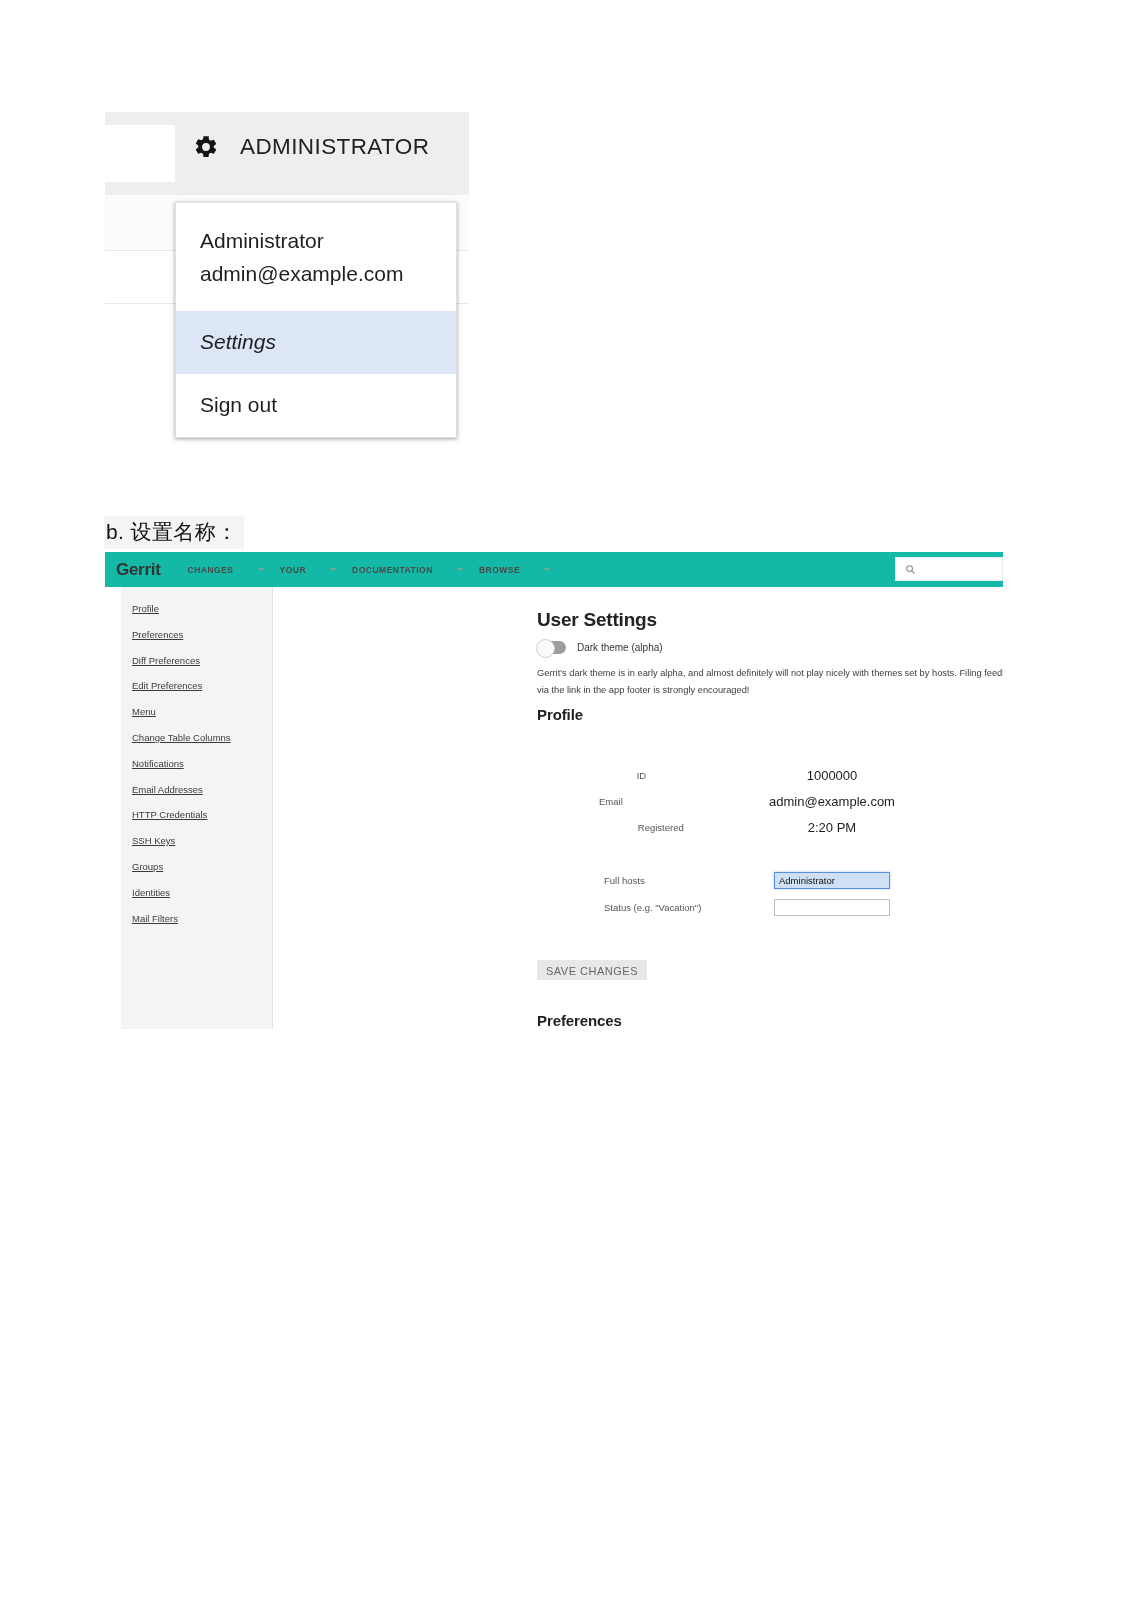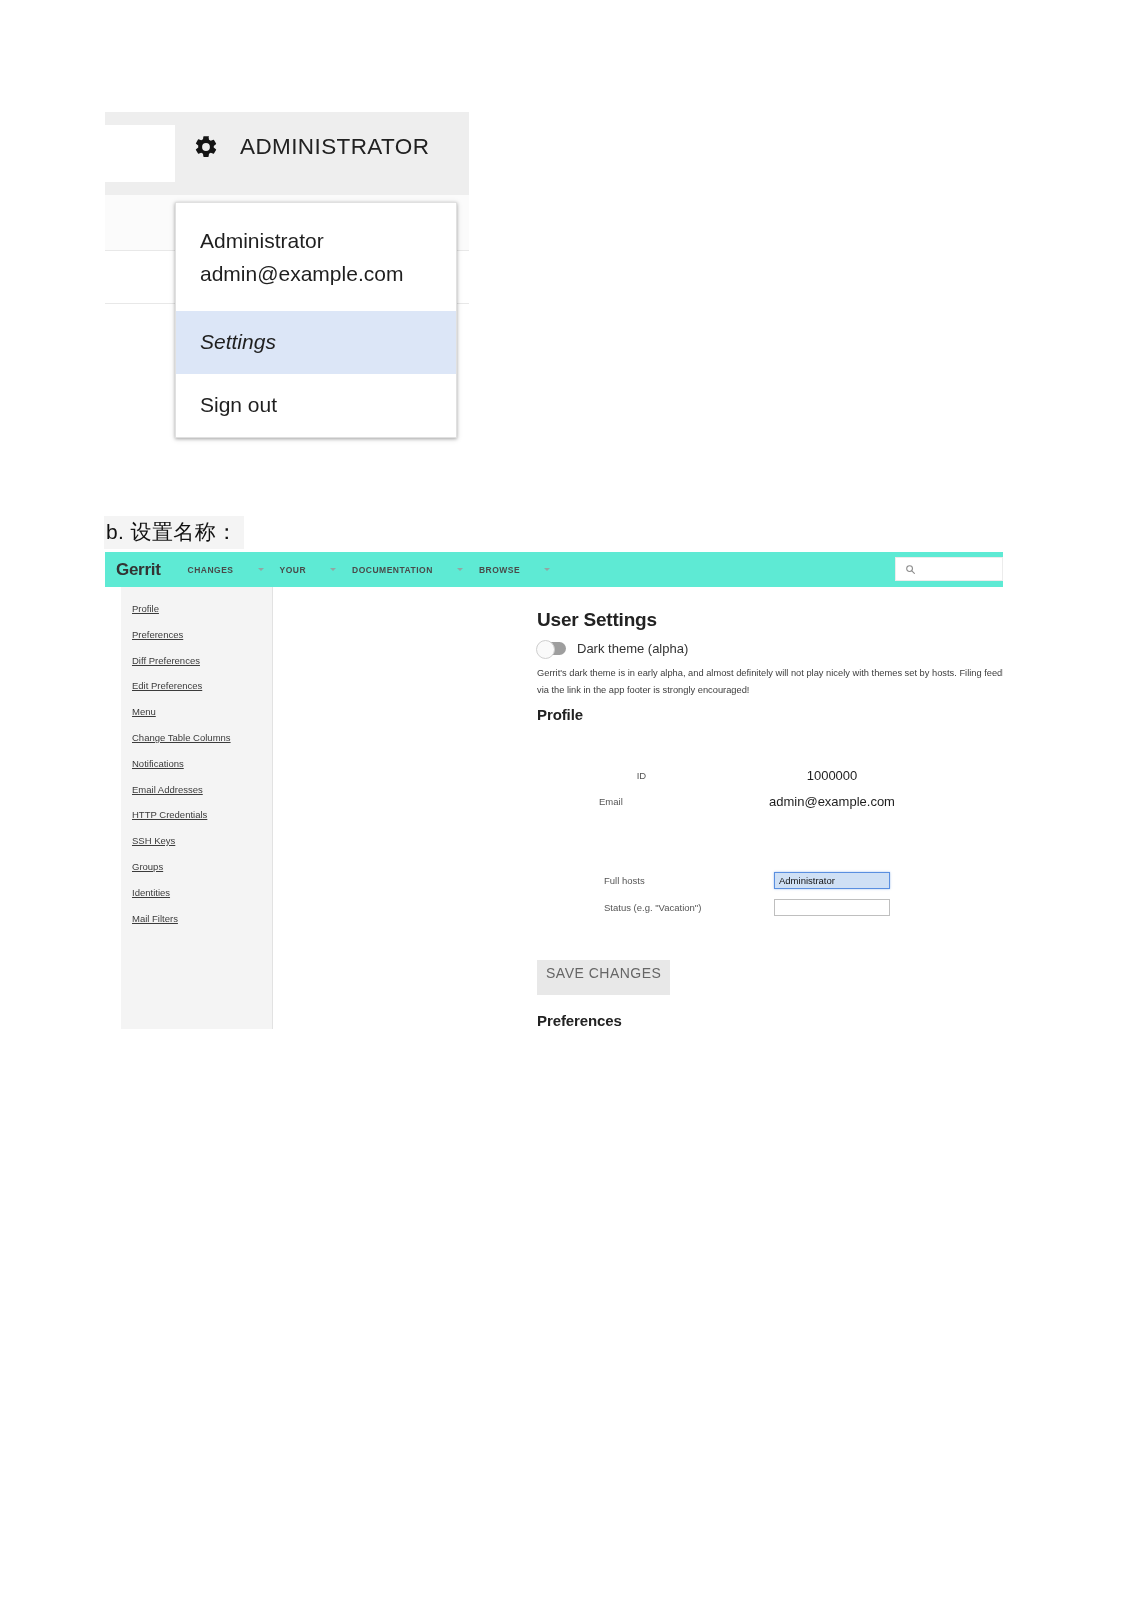--- a/index.html
+++ b/index.html
@@ -125,21 +125,21 @@
     height: 477px;
     background: #ffffff;
     overflow: hidden;
     font-family: "Liberation Sans", sans-serif;
   }
 
   .gb-header {
     position: absolute;
     left: 0; top: 0;
     width: 898px; height: 35px;
-    background: #5eead4;
+    background: #14b8a6;
     display: flex;
     align-items: center;
   }
   .gb-logo {
     font-size: 17px;
     font-weight: bold;
     color: #333333;
     margin-left: 11px;
     letter-spacing: -0.3px;
   }
@@ -237,21 +237,21 @@
   .gb-toggle::after {
     content: "";
     position: absolute;
     left: -1px; top: -2px;
     width: 17px; height: 17px;
     border-radius: 50%;
     background: #fafafa;
     border: 1px solid #cfcfcf;
   }
   .gb-toggle-label {
-    font-size: 13px;
+    font-size: 10px;
     color: #333333;
     white-space: nowrap;
   }
   .gb-theme-note {
     position: absolute;
     left: 264px; top: 78px;
     width: 495px;
     font-size: 9.3px;
     line-height: 1.78;
     color: #3d3d3d;
@@ -305,23 +305,23 @@
   .gb-input.selected-text {
     background: #cfe0f5;
     color: #111111;
   }
   .gb-save {
     position: absolute;
     left: 264px; top: 373px;
     background: #e8e8e8;
     border: none;
     color: #666666;
-    font-size: 14px;
+    font-size: 11px;
     letter-spacing: 0.5px;
-    padding: 5px 9px 14px 9px;
+    padding: 5px 9px 3px 9px;
     cursor: pointer;
     font-family: "Liberation Sans", sans-serif;
   }
 </style>
 </head>
 <body>
 
 <div id="page">
 
   <div id="figure-a">
@@ -418,20 +418,24 @@
         <div class="gb-h2 profile">Profile</div>
 
         <div class="gb-field" style="top:178px">
           <span class="gb-field-label">ID</span>
           <span class="gb-field-value">1000000</span>
         </div>
         <div class="gb-field" style="top:204px">
           <span class="gb-field-label">Email</span>
           <span class="gb-field-value">admin@example.com</span>
         </div>
+        <div class="gb-field" style="top:230px">
+          <span class="gb-field-label">Registered</span>
+          <span class="gb-field-value">2:20 PM</span>
+        </div>
 
         <div class="gb-field" style="top:283px">
           <span class="gb-field-label">Full hosts</span>
           <input class="gb-input focused selected-text" type="text" value="Administrator" style="">
         </div>
 
         <div class="gb-field" style="top:310px">
           <span class="gb-field-label">Status (e.g. "Vacation")</span>
           <input class="gb-input" type="text" value="" style="">
         </div>

